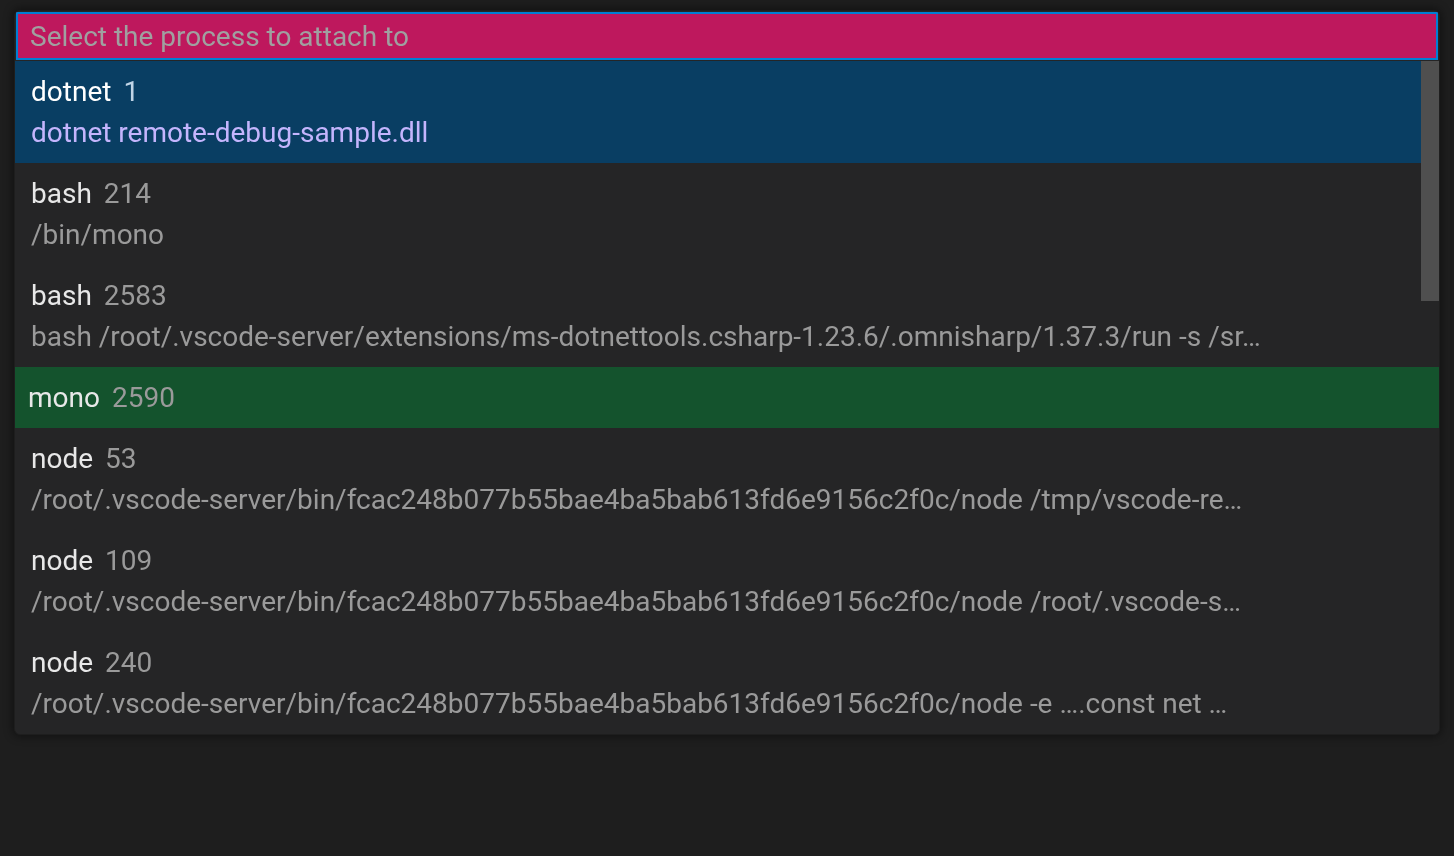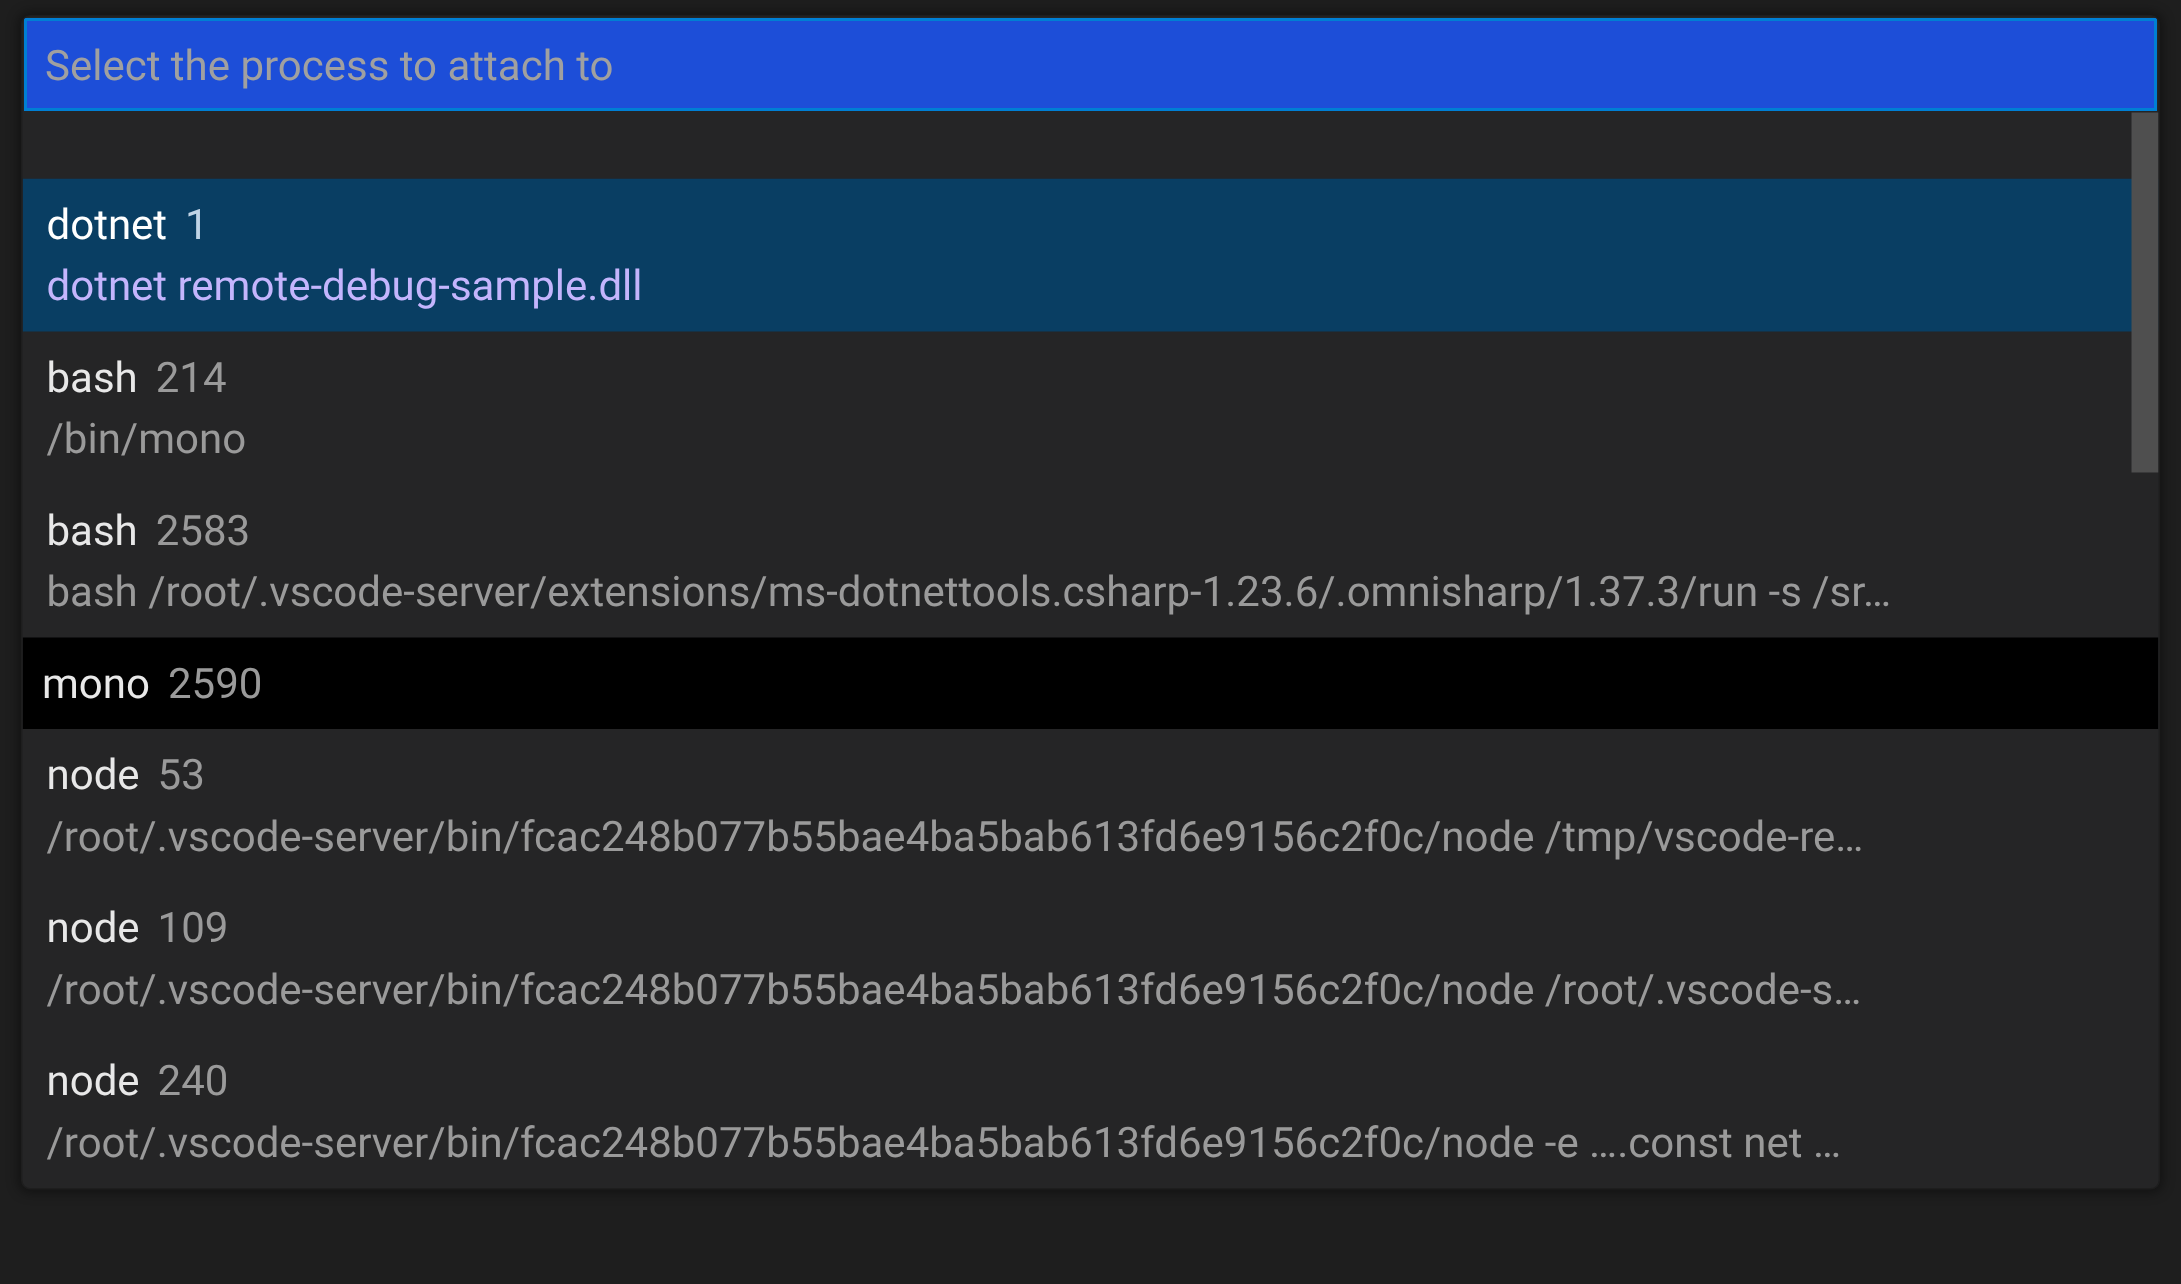--- a/index.html
+++ b/index.html
@@ -27,22 +27,22 @@
       flex-direction: column;
       overflow: hidden;
     }
     
     .input-wrapper {
       padding: 1px 1px;
     }
     
     .input-box {
       width: 100%;
-      height: 62px;
-      background: #1d4ed8;
+      height: 48px;
+      background: #be185d;
       border: 2px solid #007fd4;
       padding: 0 12px;
       display: flex;
       align-items: center;
     }
     
     .input-field {
       width: 100%;
       background: transparent;
       border: none;
@@ -56,37 +56,36 @@
       color: #a0a0a0;
     }
     
     .list-container {
       position: relative;
     }
     
     .list {
       max-height: 756px;
       overflow: hidden;
-      margin-top: 44px;
     }
     
     .list-item {
       padding: 14px 16px 14px 16px;
       display: flex;
       flex-direction: column;
       gap: 8px;
       cursor: pointer;
     }
     
     .list-item.selected {
       background: #093e63;
     }
     
     .list-item.hover {
-      background: #000000;
+      background: #14532d;
       padding-left: 13px;
     }
     
     .item-title-row {
       display: flex;
       align-items: baseline;
       gap: 12px;
     }
     
     .item-name {

